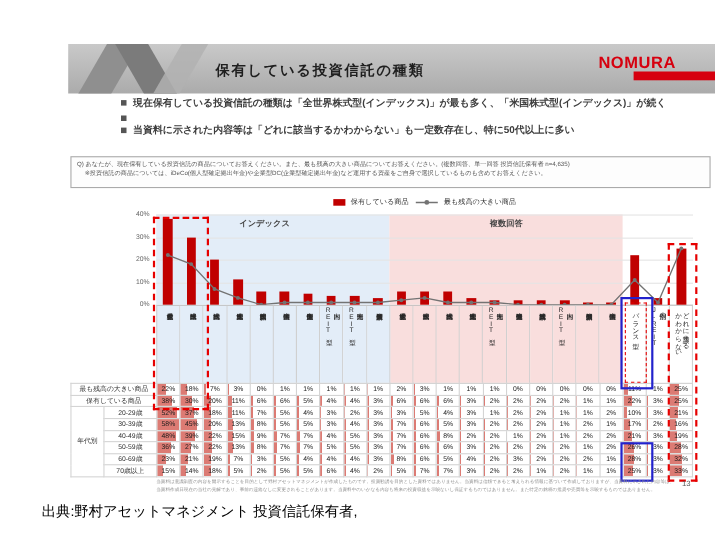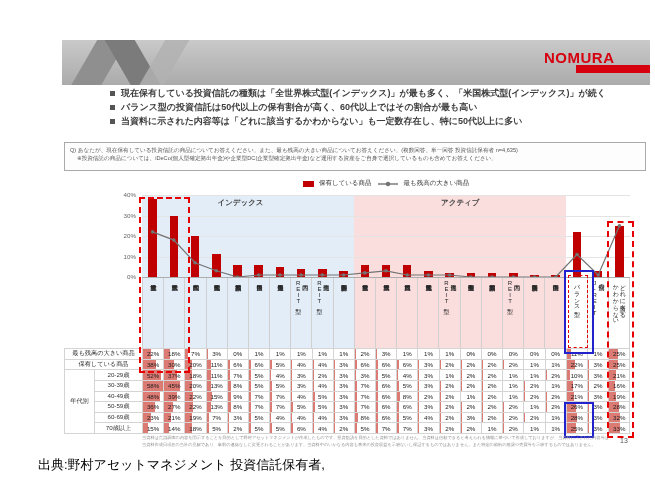--- a/index.html
+++ b/index.html
@@ -72,31 +72,31 @@
 <body>
 
 <div class="page">
 
   <div class="abs header-bar"></div>
   <div class="abs header-art">
     <div class="stripe s1"></div>
     <div class="stripe s2"></div>
     <div class="stripe s3"></div>
   </div>
+  <div class="abs slide-title">保有している投資信託の種類</div>
   <div class="abs logo">NOMURA</div>
   <div class="abs logo-bar"></div>
 
   <div class="abs bullets">
     <div class="bullet-row">
       <span class="bsq"></span>
       <span class="btext">現在保有している投資信託の種類は「全世界株式型(インデックス)」が最も多く、「米国株式型(インデックス)」が続く</span>
     </div>
     <div class="bullet-row">
       <span class="bsq"></span>
-      <span class="btext">バランス型の投資信託は50代以上の保有割合が高く、60代以上ではその割合が最も高い</span>
     </div>
     <div class="bullet-row">
       <span class="bsq"></span>
       <span class="btext">当資料に示された内容等は「どれに該当するかわからない」も一定数存在し、特に50代以上に多い</span>
     </div>
   </div>
 
   <div class="abs qbox">
     <div>Q) あなたが、現在保有している投資信託の商品についてお答えください。また、最も残高の大きい商品についてお答えください。(複数回答、単一回答 投資信託保有者 n=4,635)</div>
     <div class="qline2">※投資信託の商品については、iDeCo(個人型確定拠出年金)や企業型DC(企業型確定拠出年金)など運用する資産をご自身で選択しているものも含めてお答えください。</div>
@@ -116,21 +116,21 @@
       <div class="ytick" style="top: -4px;">40%</div>
       <div class="ytick" style="top: 16.5px;">30%</div>
       <div class="ytick" style="top: 37px;">20%</div>
       <div class="ytick" style="top: 57.5px;">10%</div>
       <div class="ytick" style="top: 78px;">0%</div>
     </div>
   <div class="abs plot">
       <div class="region" style="left: 0px; width: 212.174px; background: rgb(227, 237, 248);"></div>
       <div class="region-label" style="left: 0px; width: 197px;">インデックス</div>
       <div class="region" style="left: 212.174px; width: 212.174px; background: rgb(249, 222, 221);"></div>
-      <div class="region-label" style="left: 212.174px; width: 212.174px;">アクティブ</div>
+      <div class="region-label" style="left: 212.174px; width: 212.174px;">複数回答</div>
       <div class="gridline" style="top: 0px;"></div>
       <div class="gridline" style="top: 20.5px;"></div>
       <div class="gridline" style="top: 41px;"></div>
       <div class="gridline" style="top: 61.5px;"></div>
       <div class="bar" style="left: 6.3587px; height: 77.9px;"></div>
       <div class="bar" style="left: 27.5761px; height: 61.5px;"></div>
       <div class="bar" style="left: 48.7935px; height: 41px;"></div>
       <div class="bar" style="left: 70.0109px; height: 22.55px;"></div>
       <div class="bar" style="left: 91.2283px; height: 12.3px;"></div>
       <div class="bar" style="left: 112.446px; height: 12.3px;"></div>

